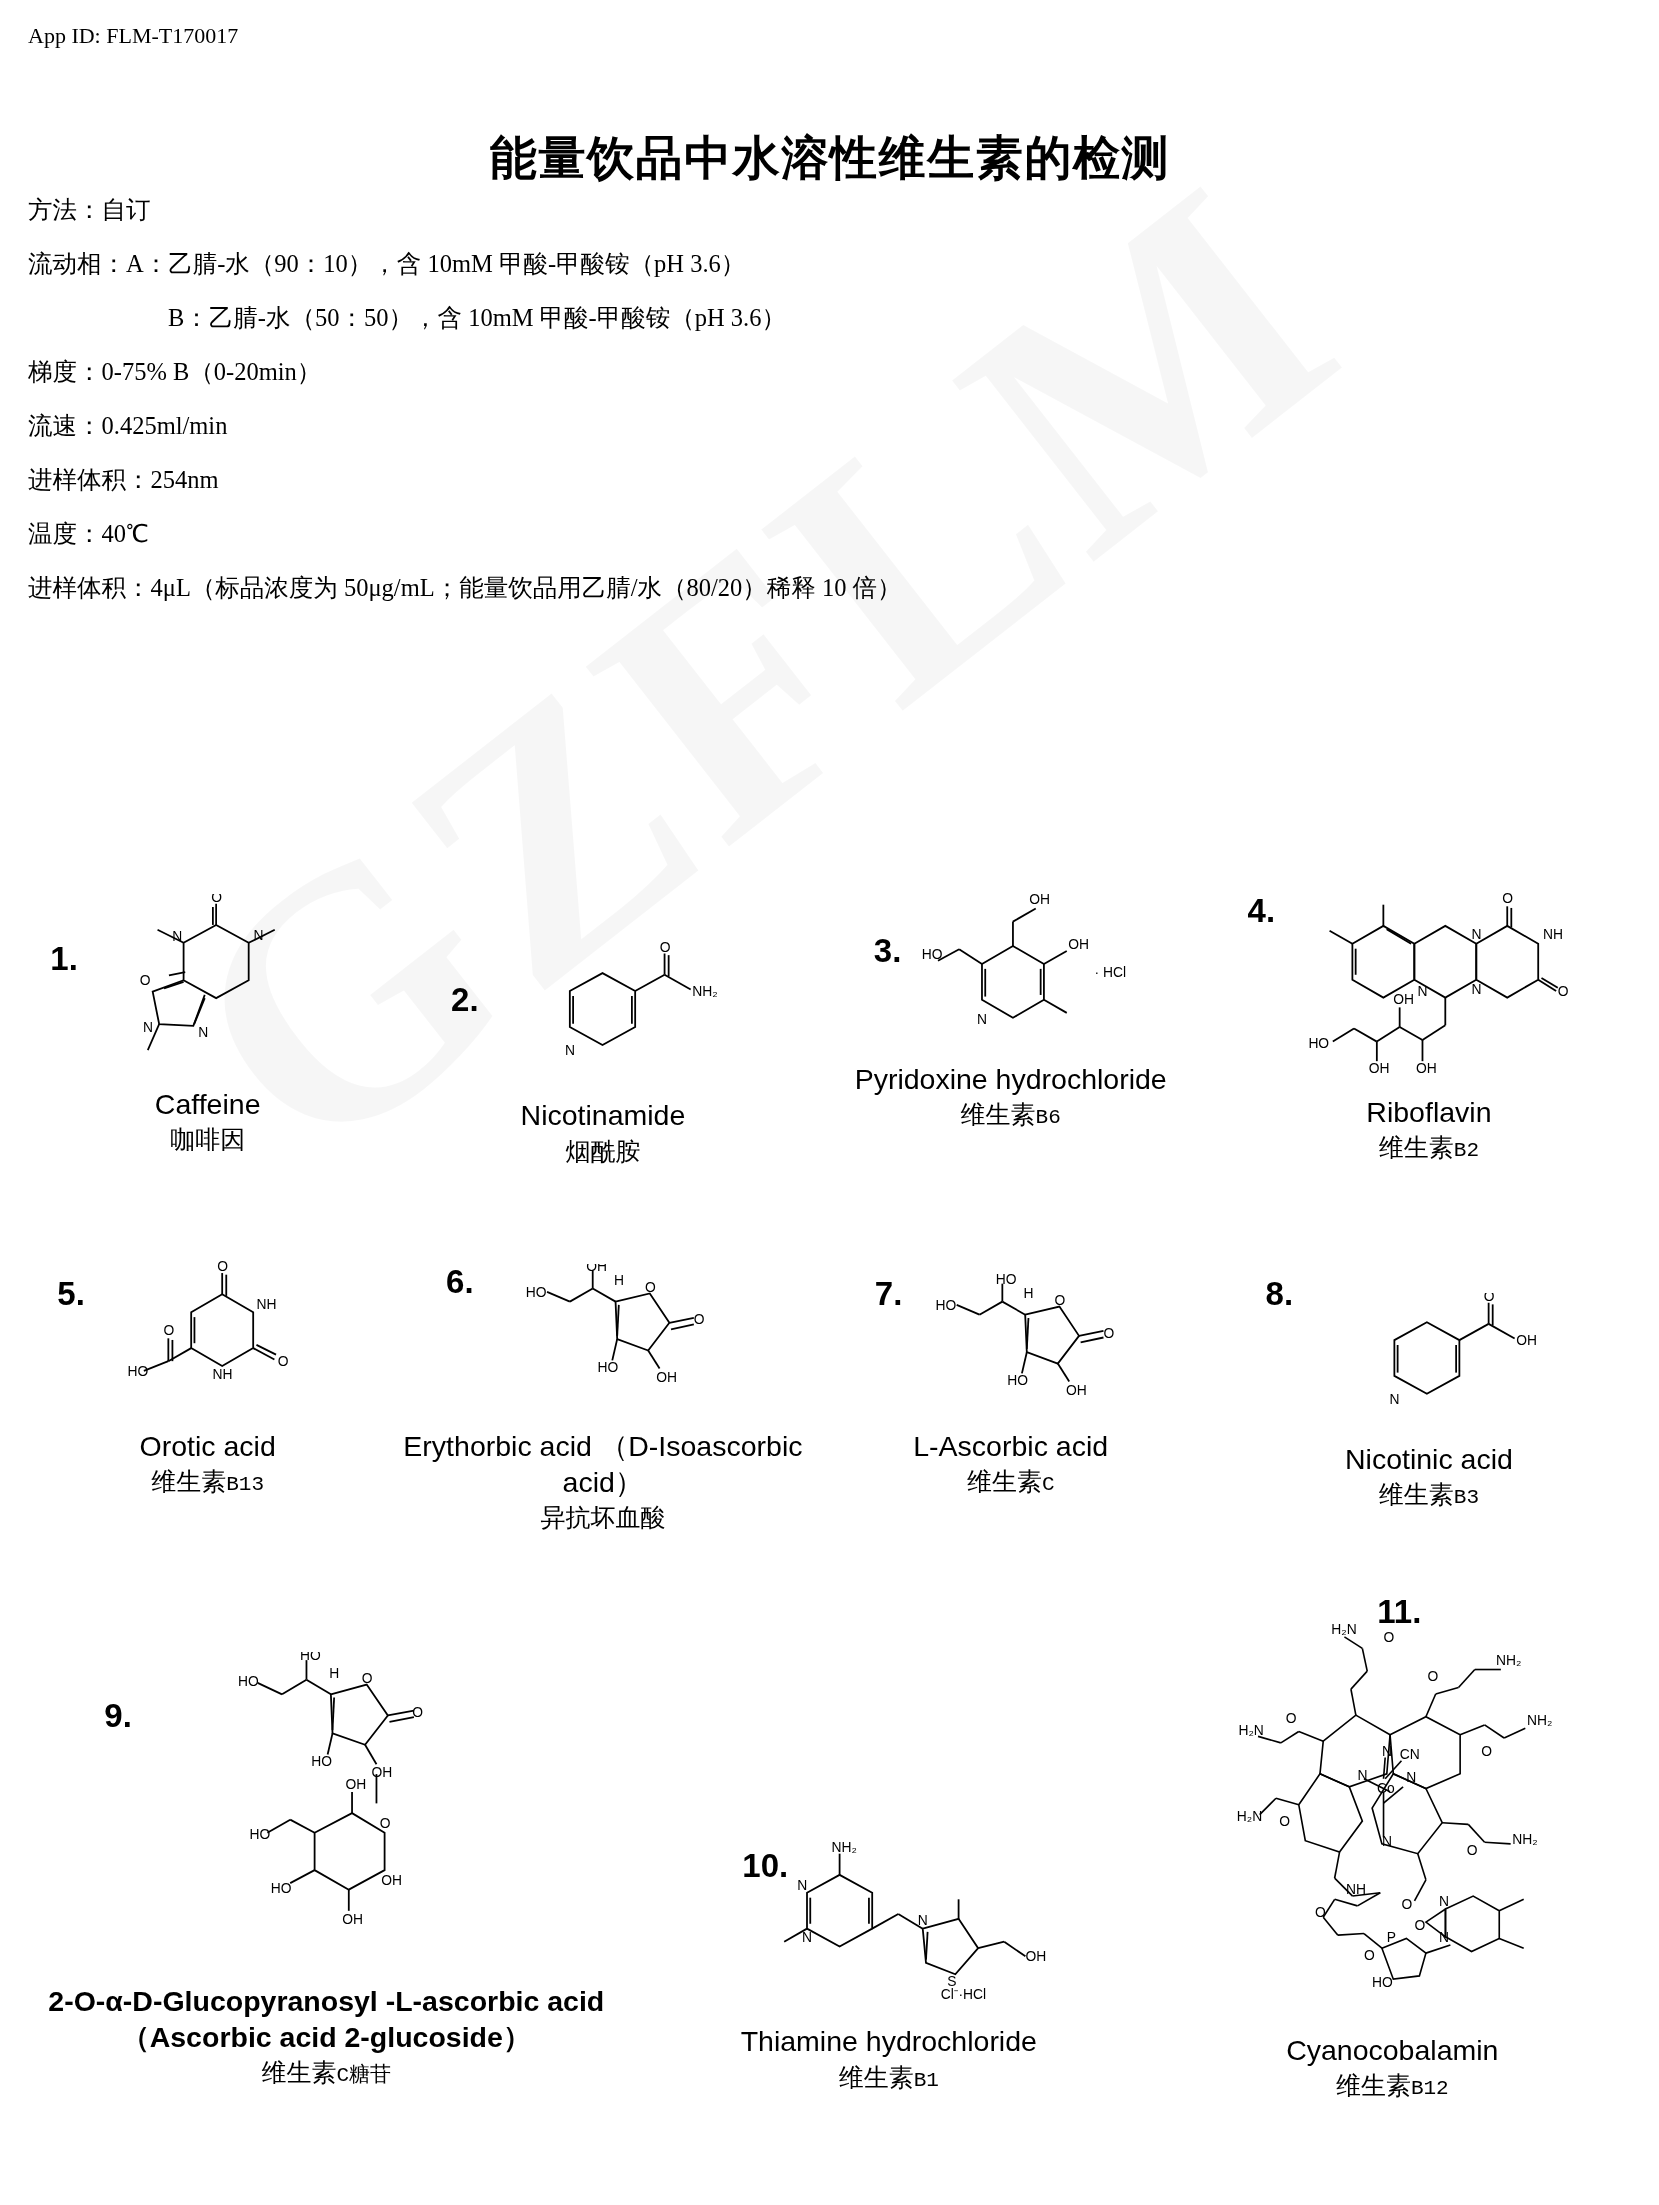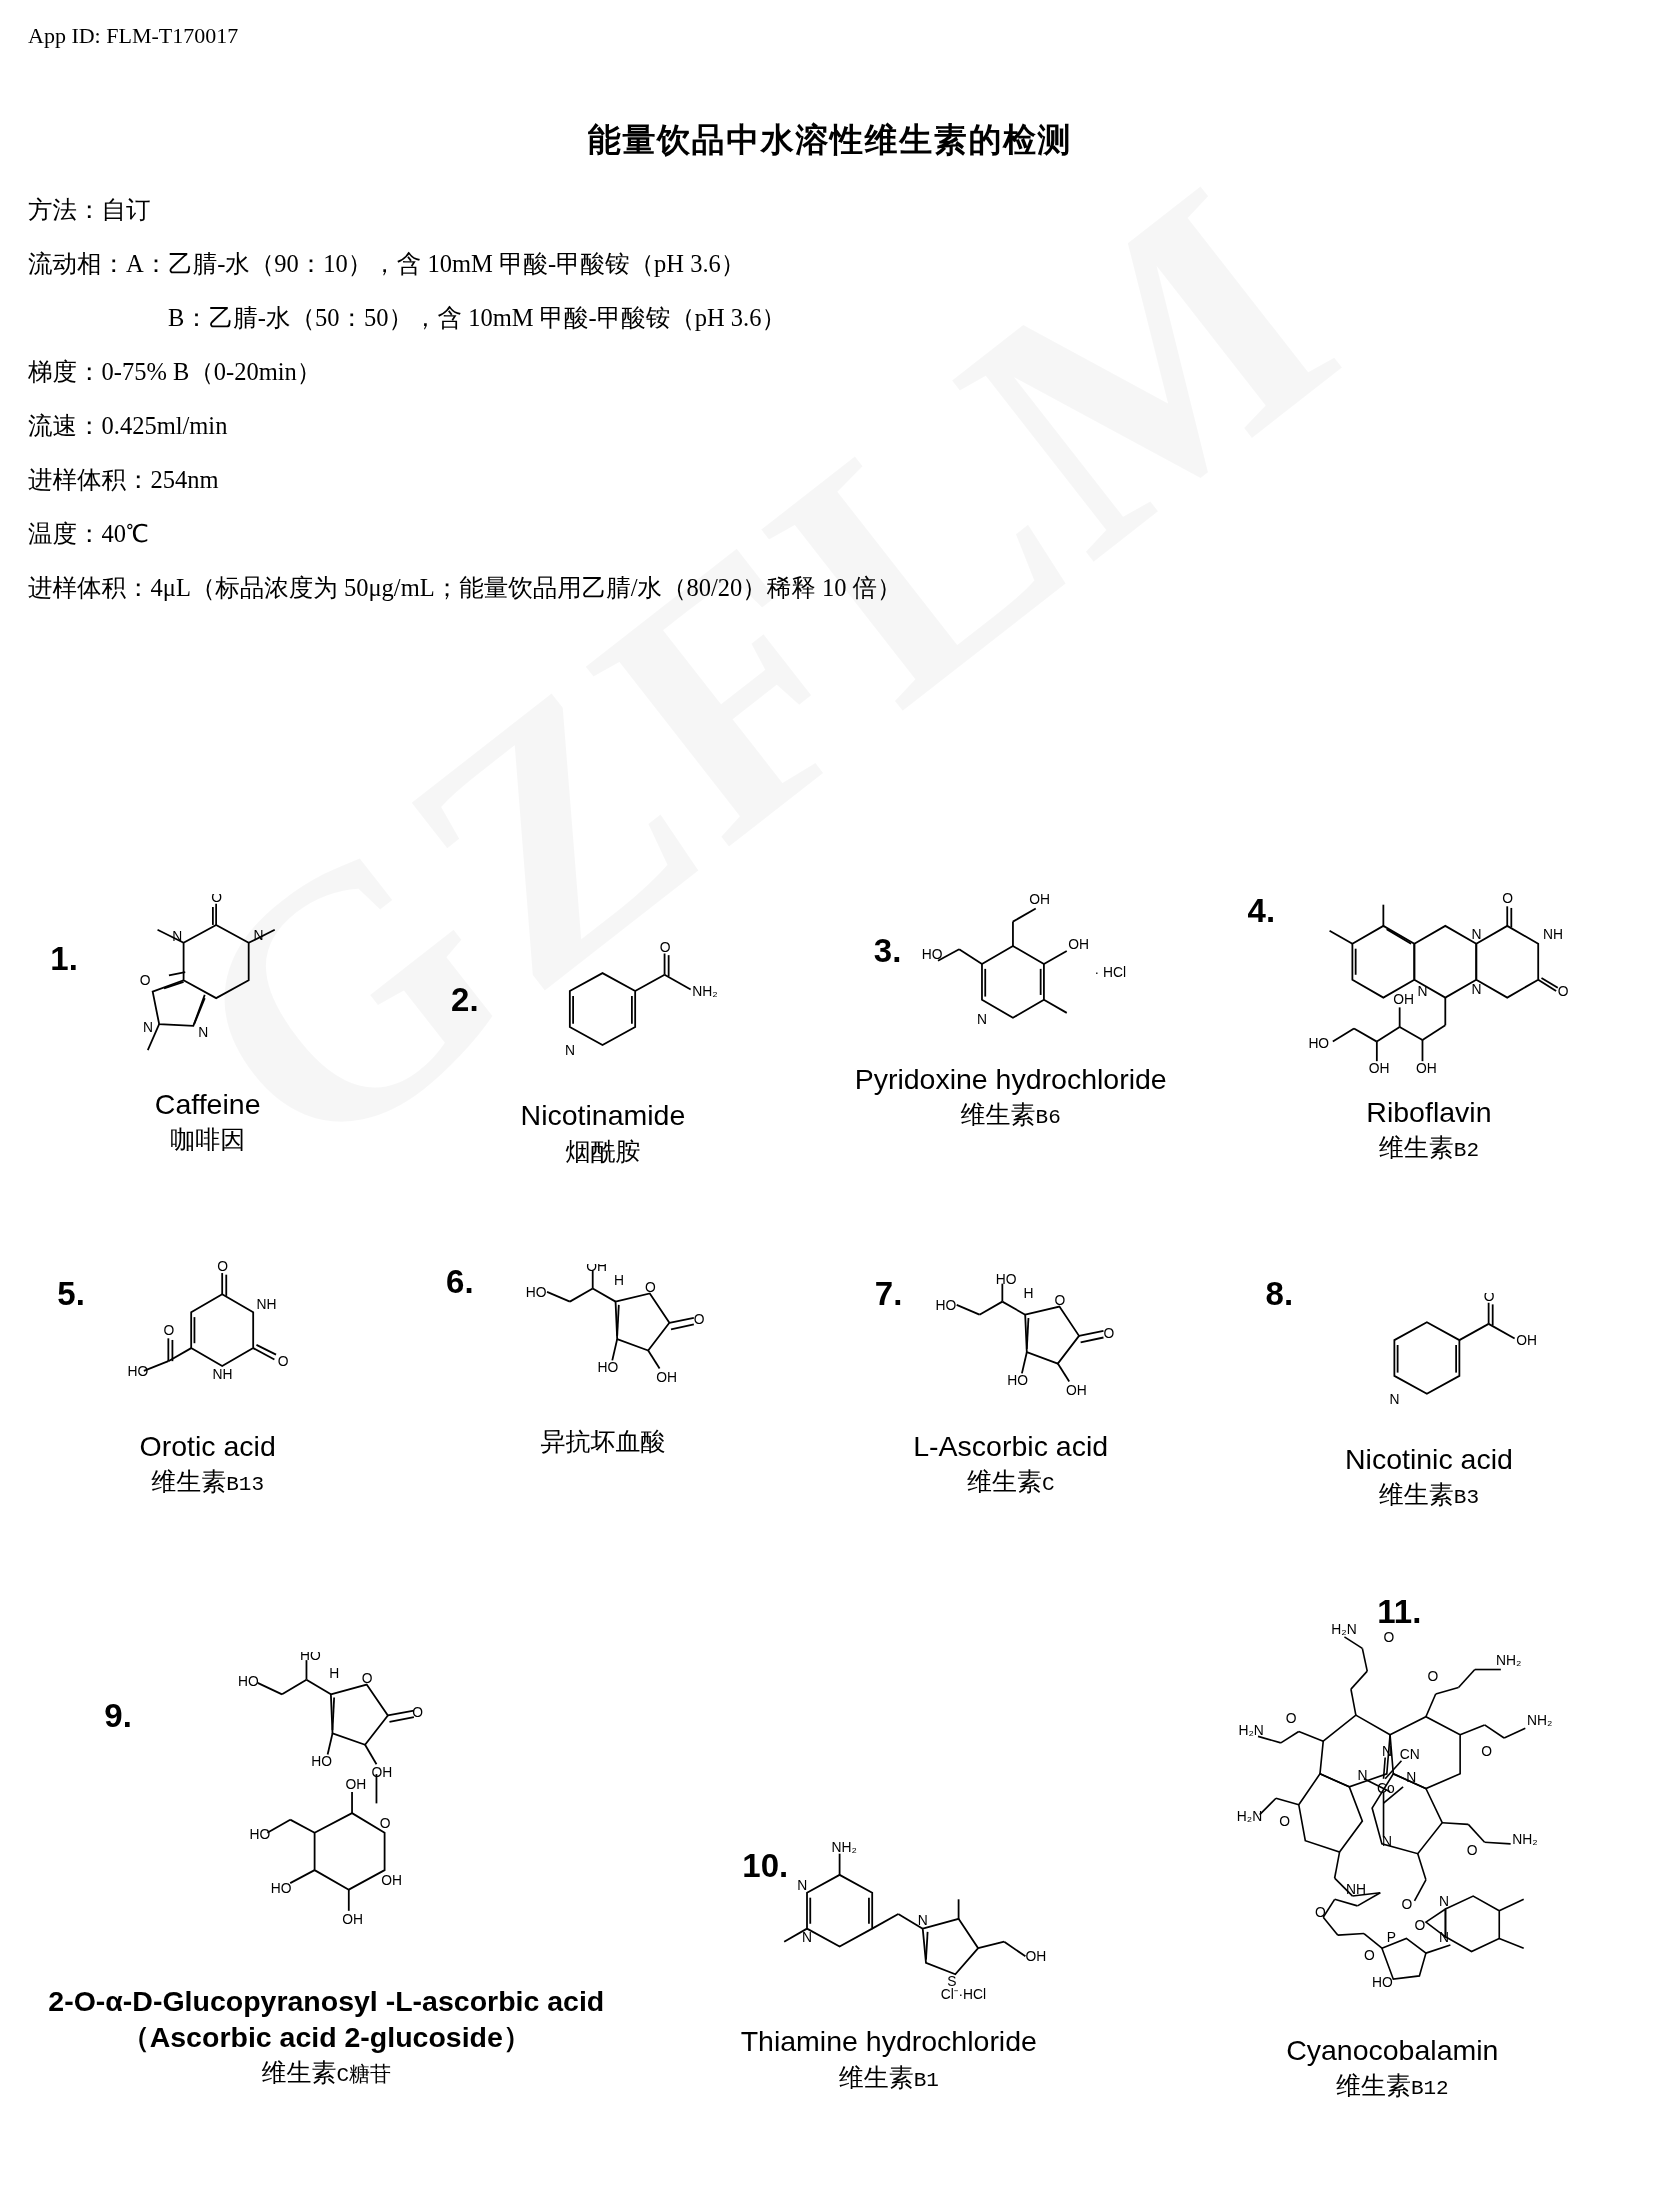--- a/index.html
+++ b/index.html
@@ -50,21 +50,21 @@
     font-size: 22px;
     font-family: "Liberation Serif", serif;
   }
 
   .doc-title {
     position: absolute;
     left: 0;
     right: 0;
     top: 96px;
     text-align: center;
-    font-size: 33px;
+    font-size: 47px;
     font-weight: bold;
     font-family: Liberation Serif, serif;
     letter-spacing: 1.6px;
   }
 
   .params {
     position: absolute;
     left: 28px;
     top: 183px;
     width: 1598px;
@@ -338,20 +338,21 @@
               <text x="66" y="40">HO</text>
               <text x="140" y="8">OH</text>
               <text x="272" y="74">O</text>
               <text x="212" y="34">O</text>
               <text x="154" y="132">HO</text>
               <text x="226" y="144">OH</text>
               <text x="174" y="26">H</text>
             </g>
           </svg>
         </div>
+        <div class="name-en">Erythorbic acid （D-Isoascorbic acid）</div>
         <div class="name-cn">异抗坏血酸</div>
       </div>
 
       <div class="mol-cell" style="width:408px;">
         <div class="mol-num" style="left:68px; top:23px;">7.</div>
         <div class="struct" style="height:171px;">
           <svg width="261" height="147" viewBox="0 0 320 180">
             <g stroke="#000" stroke-width="2.2" fill="none">
               <polygon points="178,62 220,52 244,88 218,122 180,108"></polygon>
               <line x1="182" y1="66" x2="180" y2="104"></line>

